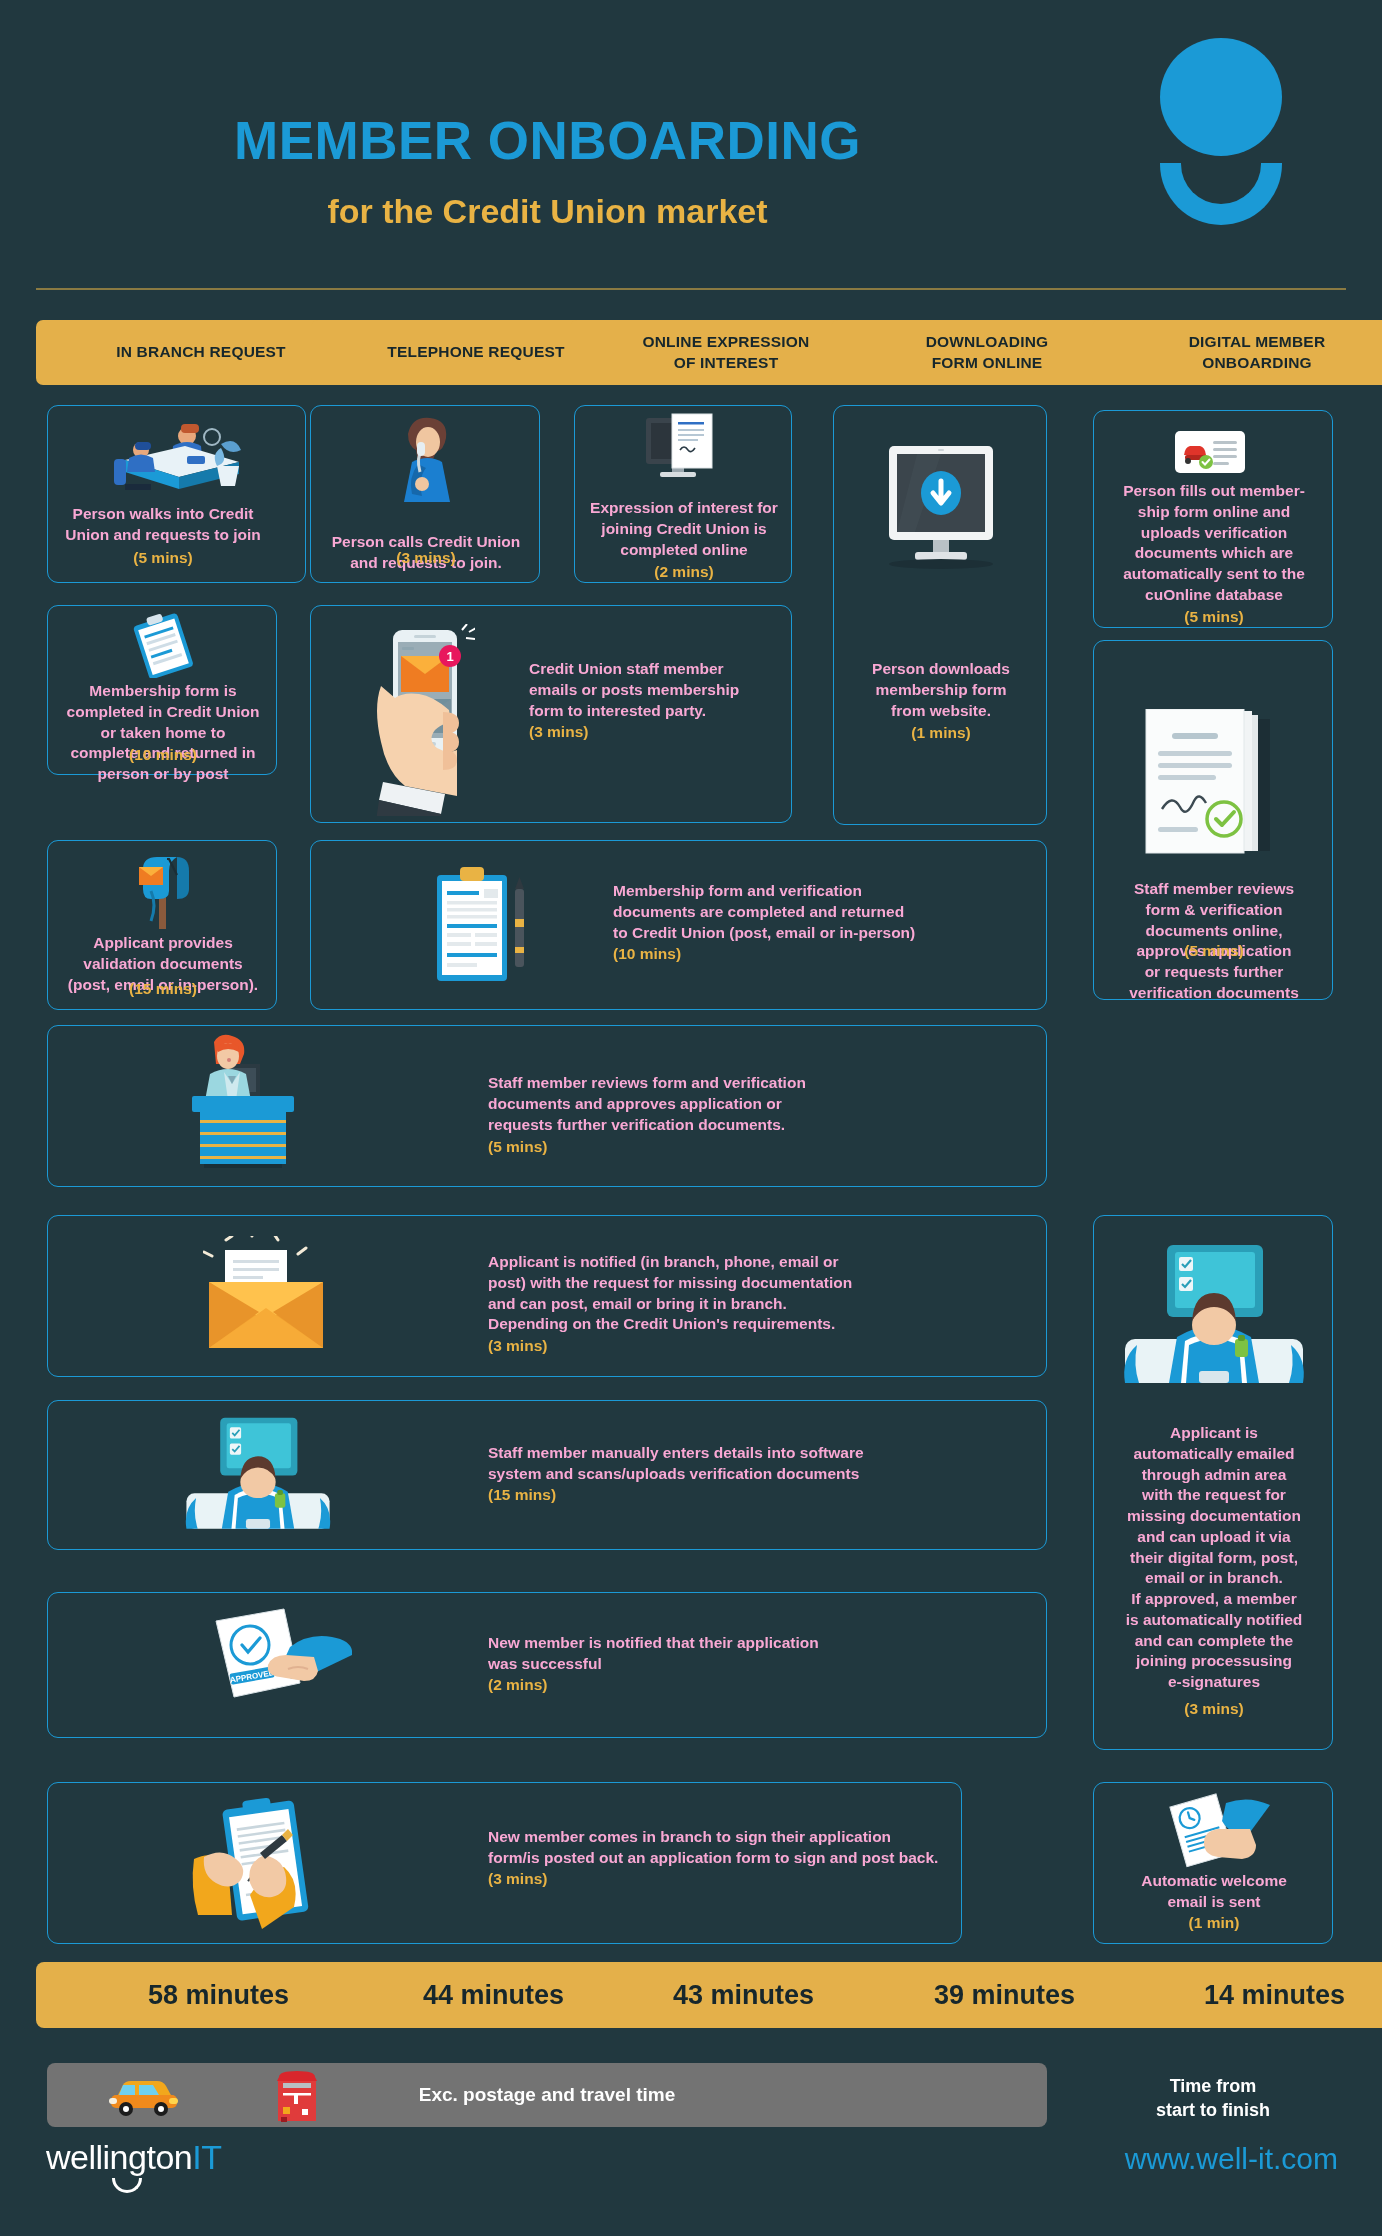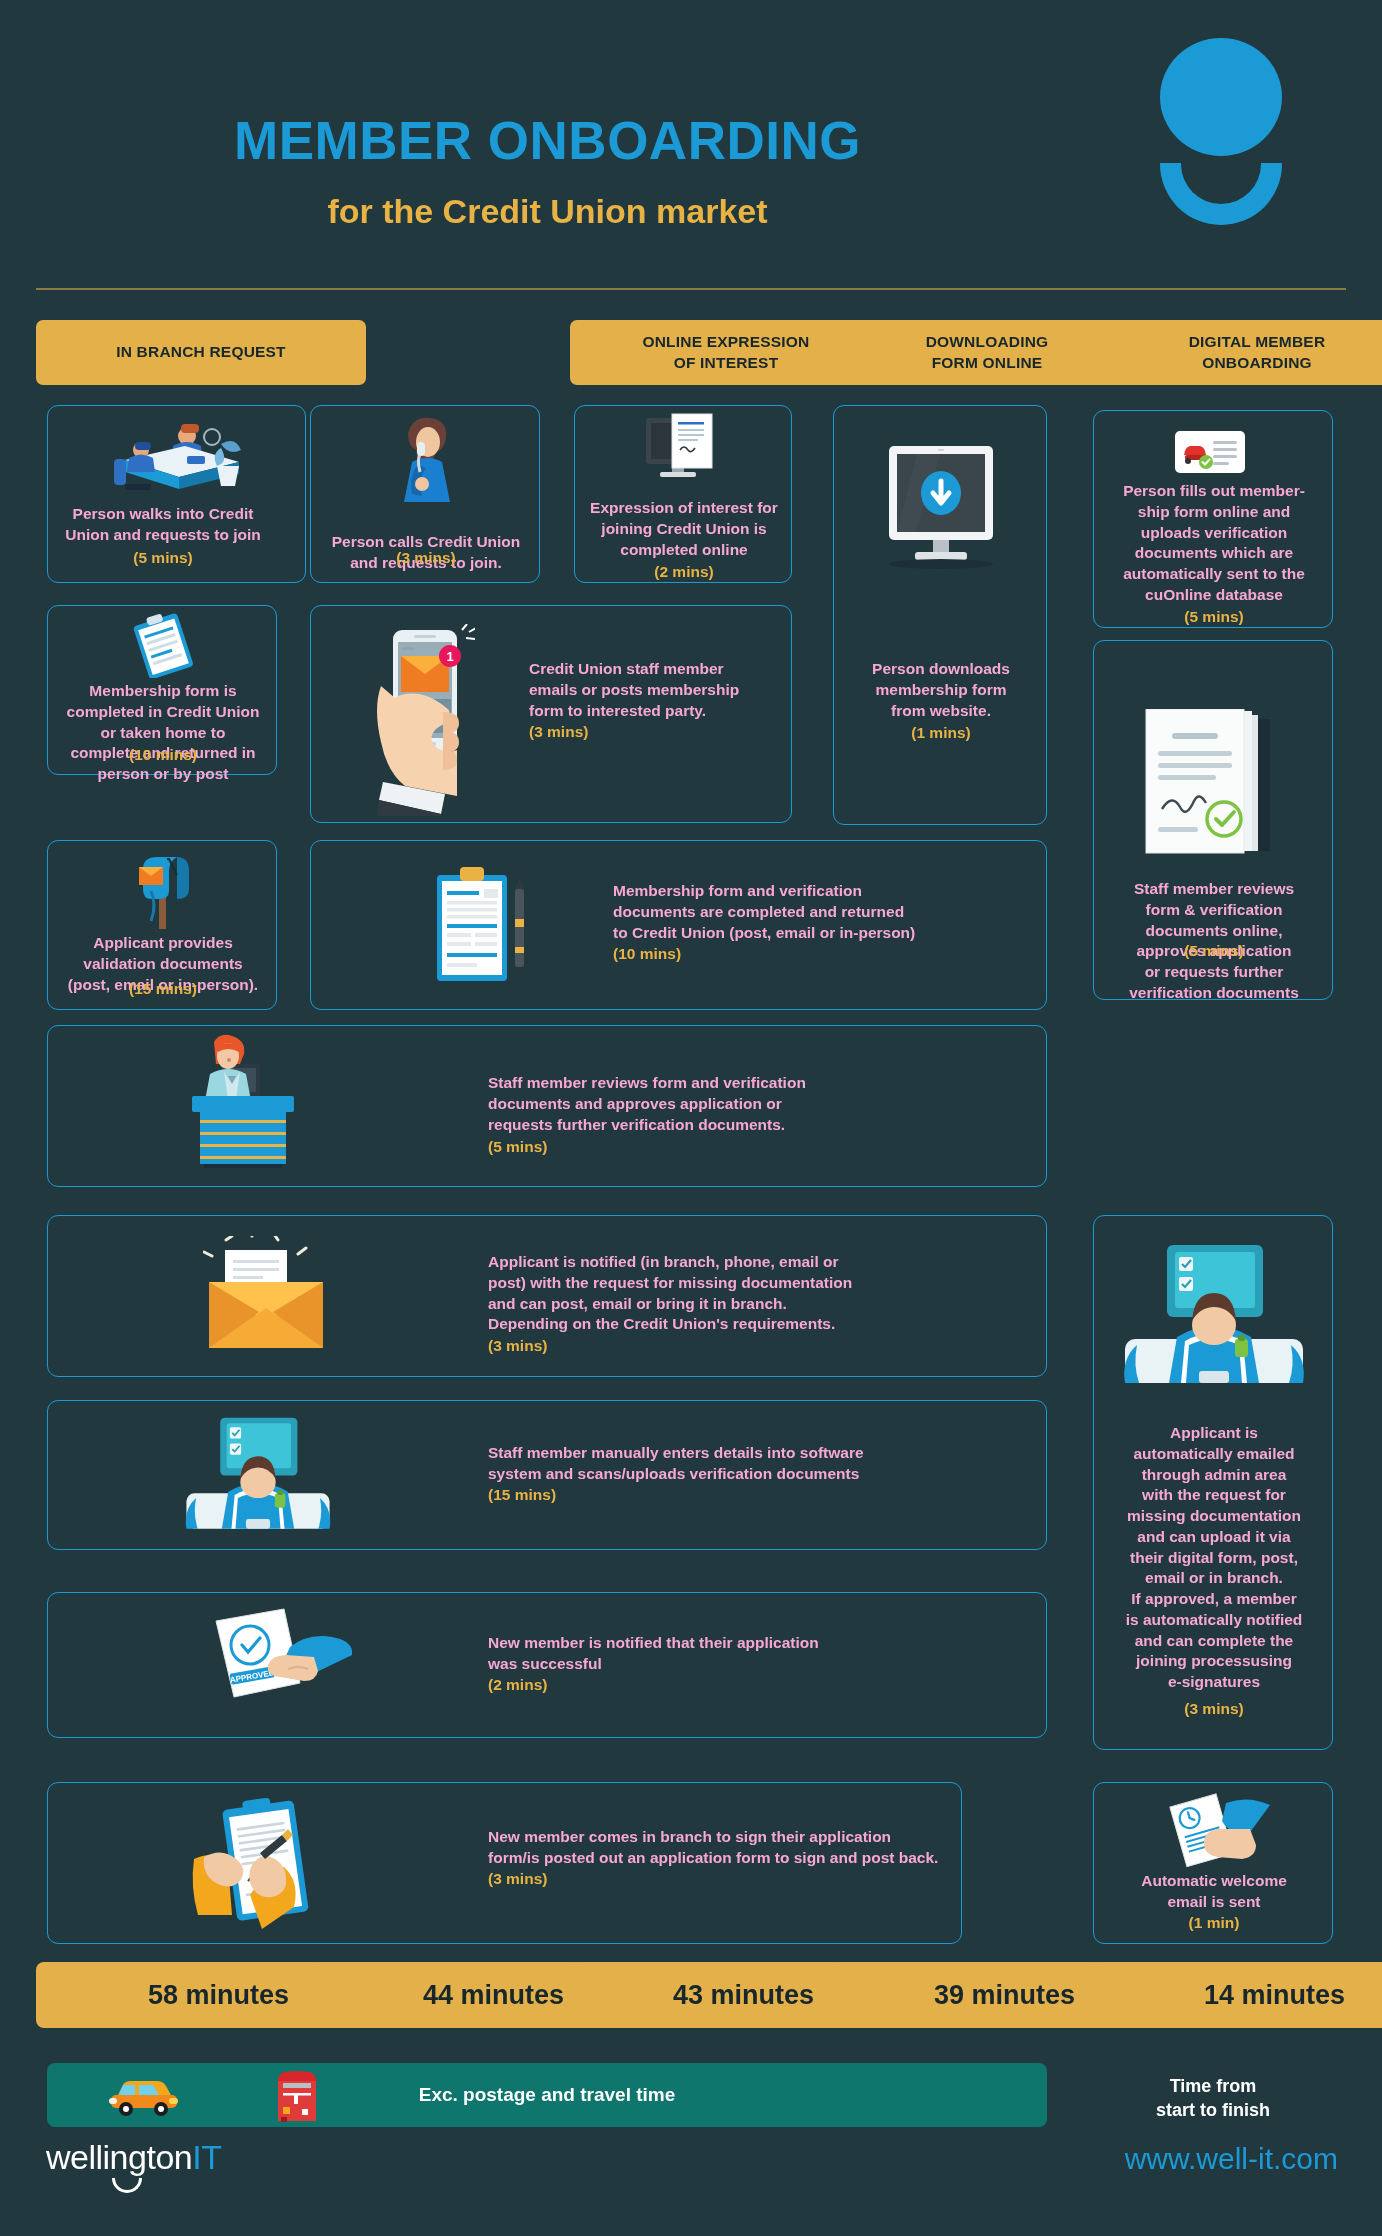--- a/index.html
+++ b/index.html
@@ -69,21 +69,21 @@
 
   
   .total {
     position: absolute; background: #e4b04a; border-radius: 8px;
     color: #17272c; font-size: 27px; font-weight: bold;
     display: flex; align-items: center; justify-content: center; padding-left: 35px;
   }
 
   
   .excbar {
-    position: absolute; background: #0f766e; border-radius: 8px;
+    position: absolute; background: #737373; border-radius: 8px;
     display: flex; align-items: center;
   }
   .exctext {
     position: absolute; left: 0; top: 0; width: 100%; height: 100%;
     display: flex; align-items: center; justify-content: center;
     color: #ffffff; font-size: 19px; font-weight: bold;
   }
   .time-ff {
     position: absolute; color: #ffffff; font-size: 18px; font-weight: bold;
     text-align: center; line-height: 1.35;
@@ -116,20 +116,21 @@
     <div class="title">MEMBER ONBOARDING</div>
     <div class="subtitle">for the Credit Union market</div>
     <div class="logo-mark">
       <div class="logo-dot"></div>
       <div class="logo-smile"></div>
     </div>
   </div>
   <div class="rule"></div>
 
   <div class="chip" style="left:36px;  top:320px; width:330px; height:65px;">IN BRANCH REQUEST</div>
+  <div class="chip" style="left:311px; top:320px; width:330px; height:65px;">TELEPHONE REQUEST</div>
   <div class="chip" style="left:570px; top:320px; width:312px; height:65px; white-space:pre-line;">ONLINE EXPRESSION
 OF INTEREST</div>
   <div class="chip" style="left:831px; top:320px; width:312px; height:65px; white-space:pre-line;">DOWNLOADING
 FORM ONLINE</div>
   <div class="chip" style="left:1092px;top:320px; width:330px; height:65px; white-space:pre-line;">DIGITAL MEMBER
 ONBOARDING</div>
 
   <div class="card" style="left:47px; top:405px; width:259px; height:178px;">
     <svg class="ill" style="left:33px; top:10px;" width="164" height="84" viewBox="0 0 164 84">
       <ellipse cx="106" cy="20" rx="9" ry="9" fill="#e8a87c"></ellipse>

